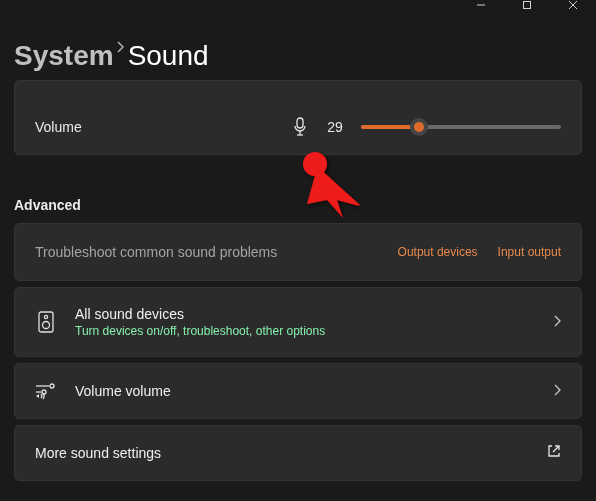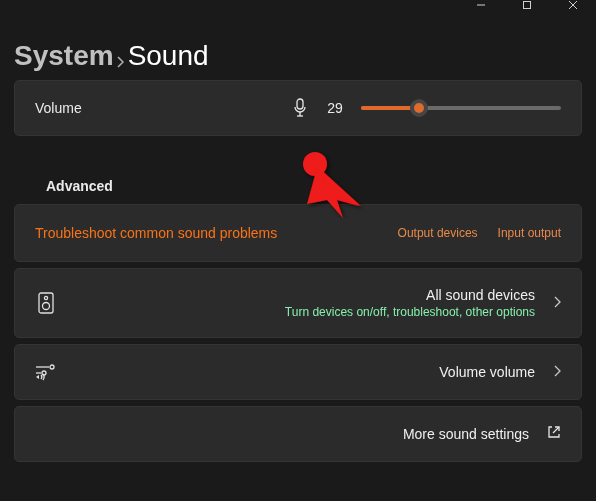--- a/index.html
+++ b/index.html
@@ -26,21 +26,21 @@
     display: flex;
     align-items: flex-start;
     justify-content: center;
     color: #d0d0d0;
     font-size: 10px;
     cursor: pointer;
   }
   .breadcrumb {
     padding: 40px 14px 8px 14px;
     display: flex;
-    align-items: flex-end;
+    align-items: flex-start;
     gap: 2px;
     font-size: 28px;
   }
   .bc-parent { color: #c0c0c0; font-weight: 600; cursor: pointer; }
   .bc-chevron { color: #b0b0b0; font-size: 14px; }
   .bc-current { font-weight: 400; }
 
   .content { padding: 0 14px; }
 
   .card {
@@ -48,20 +48,21 @@
     border: 1px solid #343434;
     border-radius: 5px;
     margin-bottom: 6px;
   }
 
   .vol-row {
     display: flex;
     align-items: center;
     padding: 18px 20px;
     gap: 14px;
+    margin-top: 19px;
   }
   .vol-label { flex: 1; font-size: 14px; color: #ececec; }
   .mic-icon { width:18px; height:18px; display:flex; align-items:center; justify-content:center; color:#e8e8e8; }
   .vol-val { font-size: 14px; width: 24px; text-align:center; color:#eaeaea; }
   .slider {
     position: relative;
     width: 200px;
     height: 4px;
     background: #6a6a6a;
     border-radius: 2px;
@@ -70,30 +71,30 @@
   .slider-fill {
     position:absolute; left:0; top:0; height:100%;
     background:#e06a2b; border-radius:2px;
   }
   .slider-thumb {
     position:absolute; top:50%; transform:translate(-50%,-50%);
     width:18px; height:18px; border-radius:50%;
     background:#e06a2b; border:4px solid #454545;
   }
 
-  .section-hdr { font-size: 14px; color:#eaeaea; padding: 36px 0 10px 0; font-weight:600;margin-left:32px; }
+  .section-hdr { font-size: 14px; color:#eaeaea; padding: 36px 0 10px 0; font-weight:600; }
 
   .ts-row {
     display:flex; align-items:center; padding:20px 20px; gap:20px;
   }
-  .ts-label { flex:1; font-size:14px; color:#f97316; }
+  .ts-label { flex:1; font-size:14px; color:#a3a3a3; }
   .ts-link { color:#e88a4a; font-size:12px; cursor:pointer; }
 
   .list-row {
-    display:flex; align-items:center; padding:18px 20px; gap:18px; cursor:pointer;text-align:right;
+    display:flex; align-items:center; padding:18px 20px; gap:18px; cursor:pointer;
   }
   .list-icon { width:22px; display:flex; justify-content:center; color:#e0e0e0; }
   .list-text { flex:1; display:flex; flex-direction:column; gap:2px; }
   .list-title { font-size:14px; color:#f0f0f0; }
   .list-sub { font-size:12px; color:#86efac; }
   .chev { color:#c8c8c8; font-size:12px; }
   .open-icon { color:#e6e6e6; }
 
   
   .arrow {

